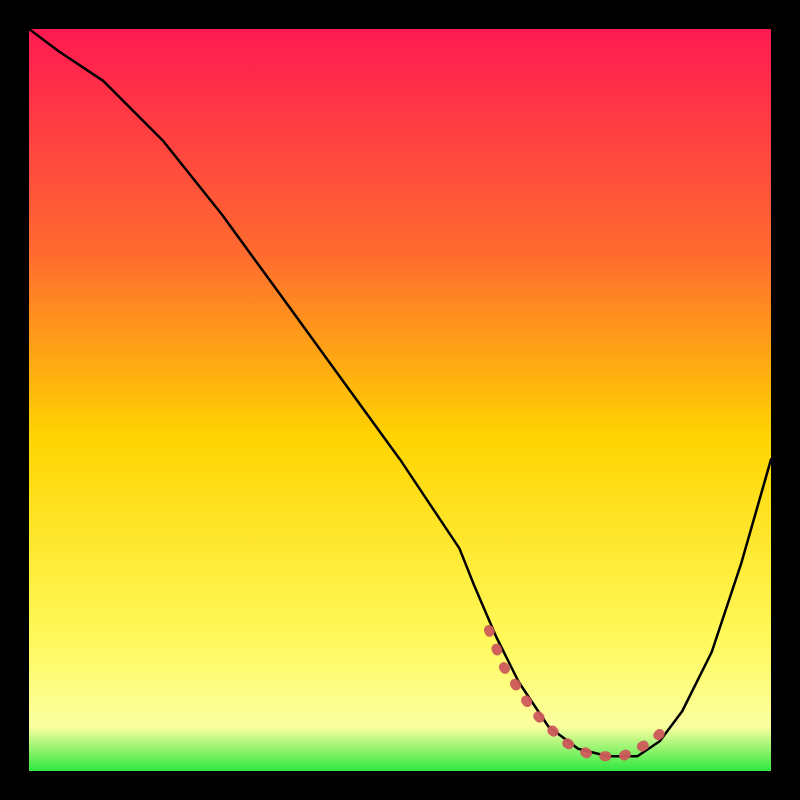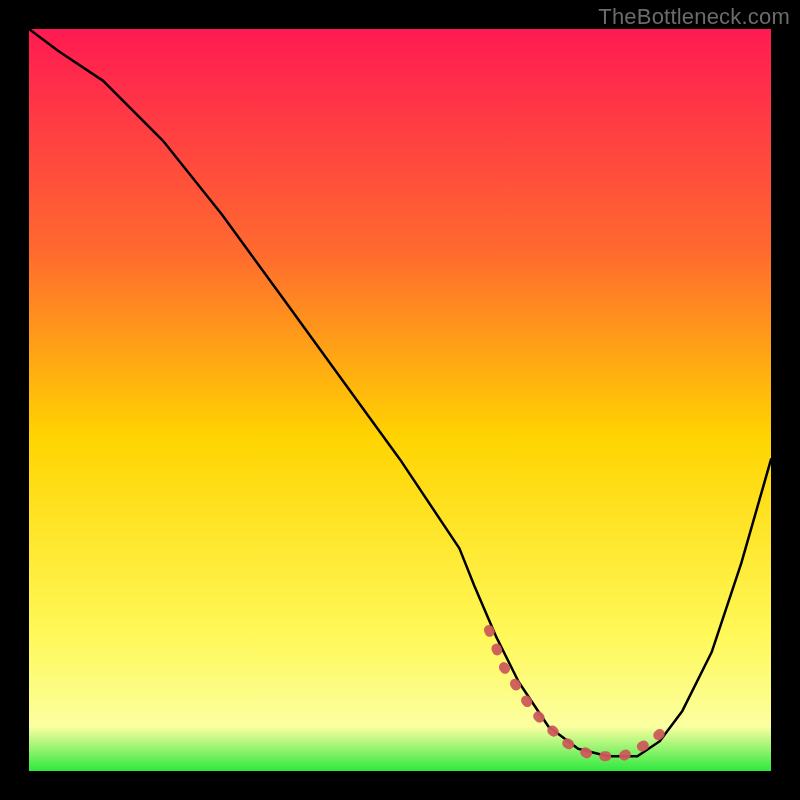--- a/index.html
+++ b/index.html
@@ -34,21 +34,20 @@
     height: 742px;
   }
   svg {
     display: block;
   }
 </style>
 </head>
 <body>
 
 <div class="container">
-  <div class="attribution">TheBottleneck.com</div>
   <div class="plot-area">
     <svg id="chart-svg" width="742" height="742" viewBox="0 0 742 742">
         <defs>
           <linearGradient id="bg-grad" x1="0" y1="0" x2="0" y2="1">
             <stop offset="0%" stop-color="#ff1a52"></stop>
             <stop offset="30%" stop-color="#ff6a2f"></stop>
             <stop offset="55%" stop-color="#ffd400"></stop>
             <stop offset="82%" stop-color="#fff95a"></stop>
             <stop offset="94%" stop-color="#fbffa0"></stop>
             <stop offset="100%" stop-color="#2fe83f"></stop>

